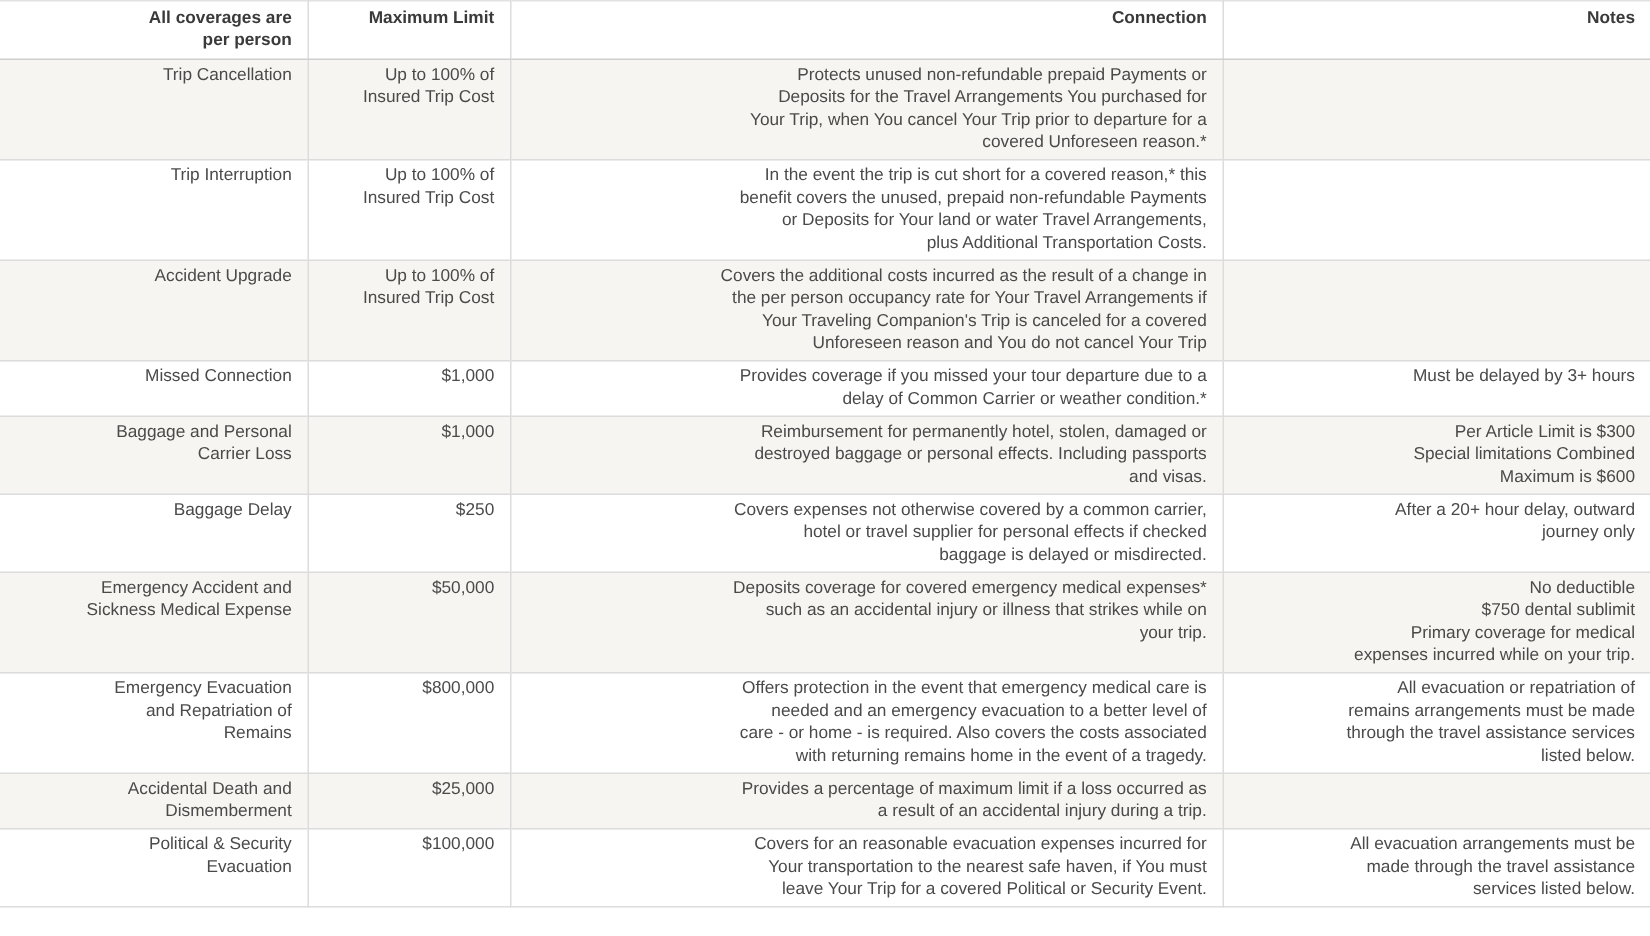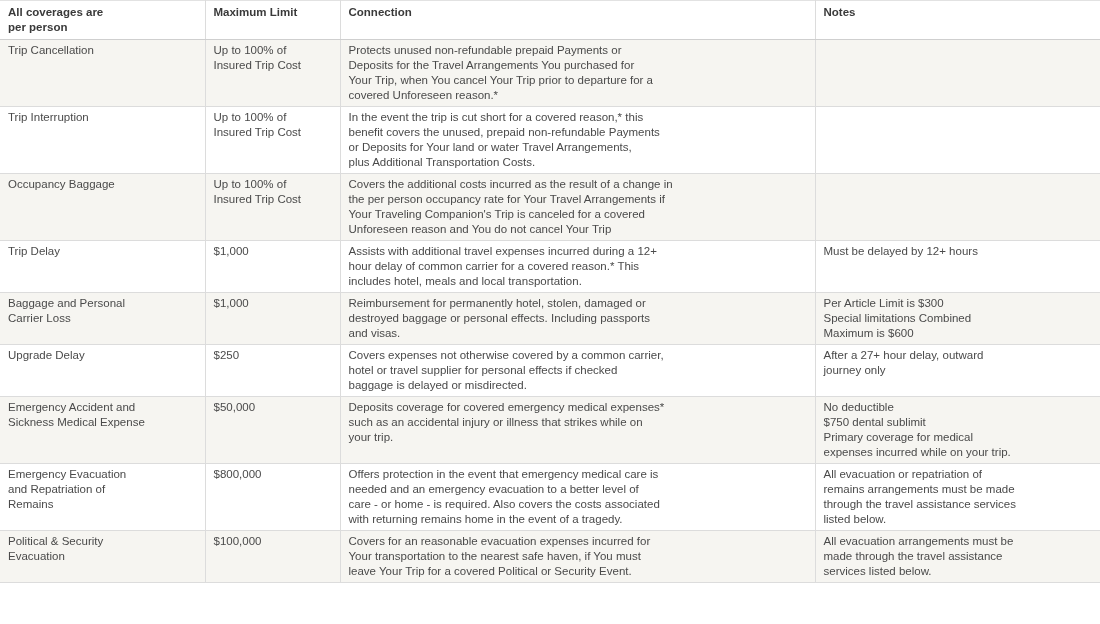--- a/index.html
+++ b/index.html
@@ -13,21 +13,21 @@
     width: 1100px;
     border-collapse: collapse;
     table-layout: fixed;
   }
   col.c1 { width: 205px; }
   col.c2 { width: 135px; }
   col.c3 { width: 475px; }
   col.c4 { width: 285px; }
   th, td {
     vertical-align: top;
-    text-align: left;
+    text-align: right;
     padding: 3px 10px 3px 8px;
     font-size: 11.5px;
     line-height: 15px;
     color: #4a4a4a;
     white-space: pre-line;
     border-right: 1px solid #dcdcdc;
     border-bottom: 1px solid #dcdcdc;
   }
   th:last-child, td:last-child { border-right: none; }
   thead th {
@@ -76,55 +76,54 @@
       <td>Trip Interruption</td>
       <td>Up to 100% of
 Insured Trip Cost</td>
       <td>In the event the trip is cut short for a covered reason,* this
 benefit covers the unused, prepaid non-refundable Payments
 or Deposits for Your land or water Travel Arrangements,
 plus Additional Transportation Costs.</td>
       <td></td>
     </tr>
     <tr>
-      <td>Occupancy Baggage</td>
+      <td>Accident Upgrade</td>
       <td>Up to 100% of
 Insured Trip Cost</td>
       <td>Covers the additional costs incurred as the result of a change in
 the per person occupancy rate for Your Travel Arrangements if
 Your Traveling Companion's Trip is canceled for a covered
 Unforeseen reason and You do not cancel Your Trip</td>
       <td></td>
     </tr>
     <tr>
-      <td>Trip Delay</td>
+      <td>Missed Connection</td>
       <td>$1,000</td>
-      <td>Assists with additional travel expenses incurred during a 12+
-hour delay of common carrier for a covered reason.* This
-includes hotel, meals and local transportation.</td>
-      <td>Must be delayed by 12+ hours</td>
+      <td>Provides coverage if you missed your tour departure due to a
+delay of Common Carrier or weather condition.*</td>
+      <td>Must be delayed by 3+ hours</td>
     </tr>
     <tr>
       <td>Baggage and Personal
 Carrier Loss</td>
       <td>$1,000</td>
       <td>Reimbursement for permanently hotel, stolen, damaged or
 destroyed baggage or personal effects. Including passports
 and visas.</td>
       <td>Per Article Limit is $300
 Special limitations Combined
 Maximum is $600</td>
     </tr>
     <tr>
-      <td>Upgrade Delay</td>
+      <td>Baggage Delay</td>
       <td>$250</td>
       <td>Covers expenses not otherwise covered by a common carrier,
 hotel or travel supplier for personal effects if checked
 baggage is delayed or misdirected.</td>
-      <td>After a 27+ hour delay, outward
+      <td>After a 20+ hour delay, outward
 journey only</td>
     </tr>
     <tr>
       <td>Emergency Accident and
 Sickness Medical Expense</td>
       <td>$50,000</td>
       <td>Deposits coverage for covered emergency medical expenses*
 such as an accidental injury or illness that strikes while on
 your trip.</td>
       <td>No deductible
@@ -140,20 +139,28 @@
       <td>Offers protection in the event that emergency medical care is
 needed and an emergency evacuation to a better level of
 care - or home - is required. Also covers the costs associated
 with returning remains home in the event of a tragedy.</td>
       <td>All evacuation or repatriation of
 remains arrangements must be made
 through the travel assistance services
 listed below.</td>
     </tr>
     <tr>
+      <td>Accidental Death and
+Dismemberment</td>
+      <td>$25,000</td>
+      <td>Provides a percentage of maximum limit if a loss occurred as
+a result of an accidental injury during a trip.</td>
+      <td></td>
+    </tr>
+    <tr>
       <td>Political &amp; Security
 Evacuation</td>
       <td>$100,000</td>
       <td>Covers for an reasonable evacuation expenses incurred for
 Your transportation to the nearest safe haven, if You must
 leave Your Trip for a covered Political or Security Event.</td>
       <td>All evacuation arrangements must be
 made through the travel assistance
 services listed below.</td>
     </tr>

